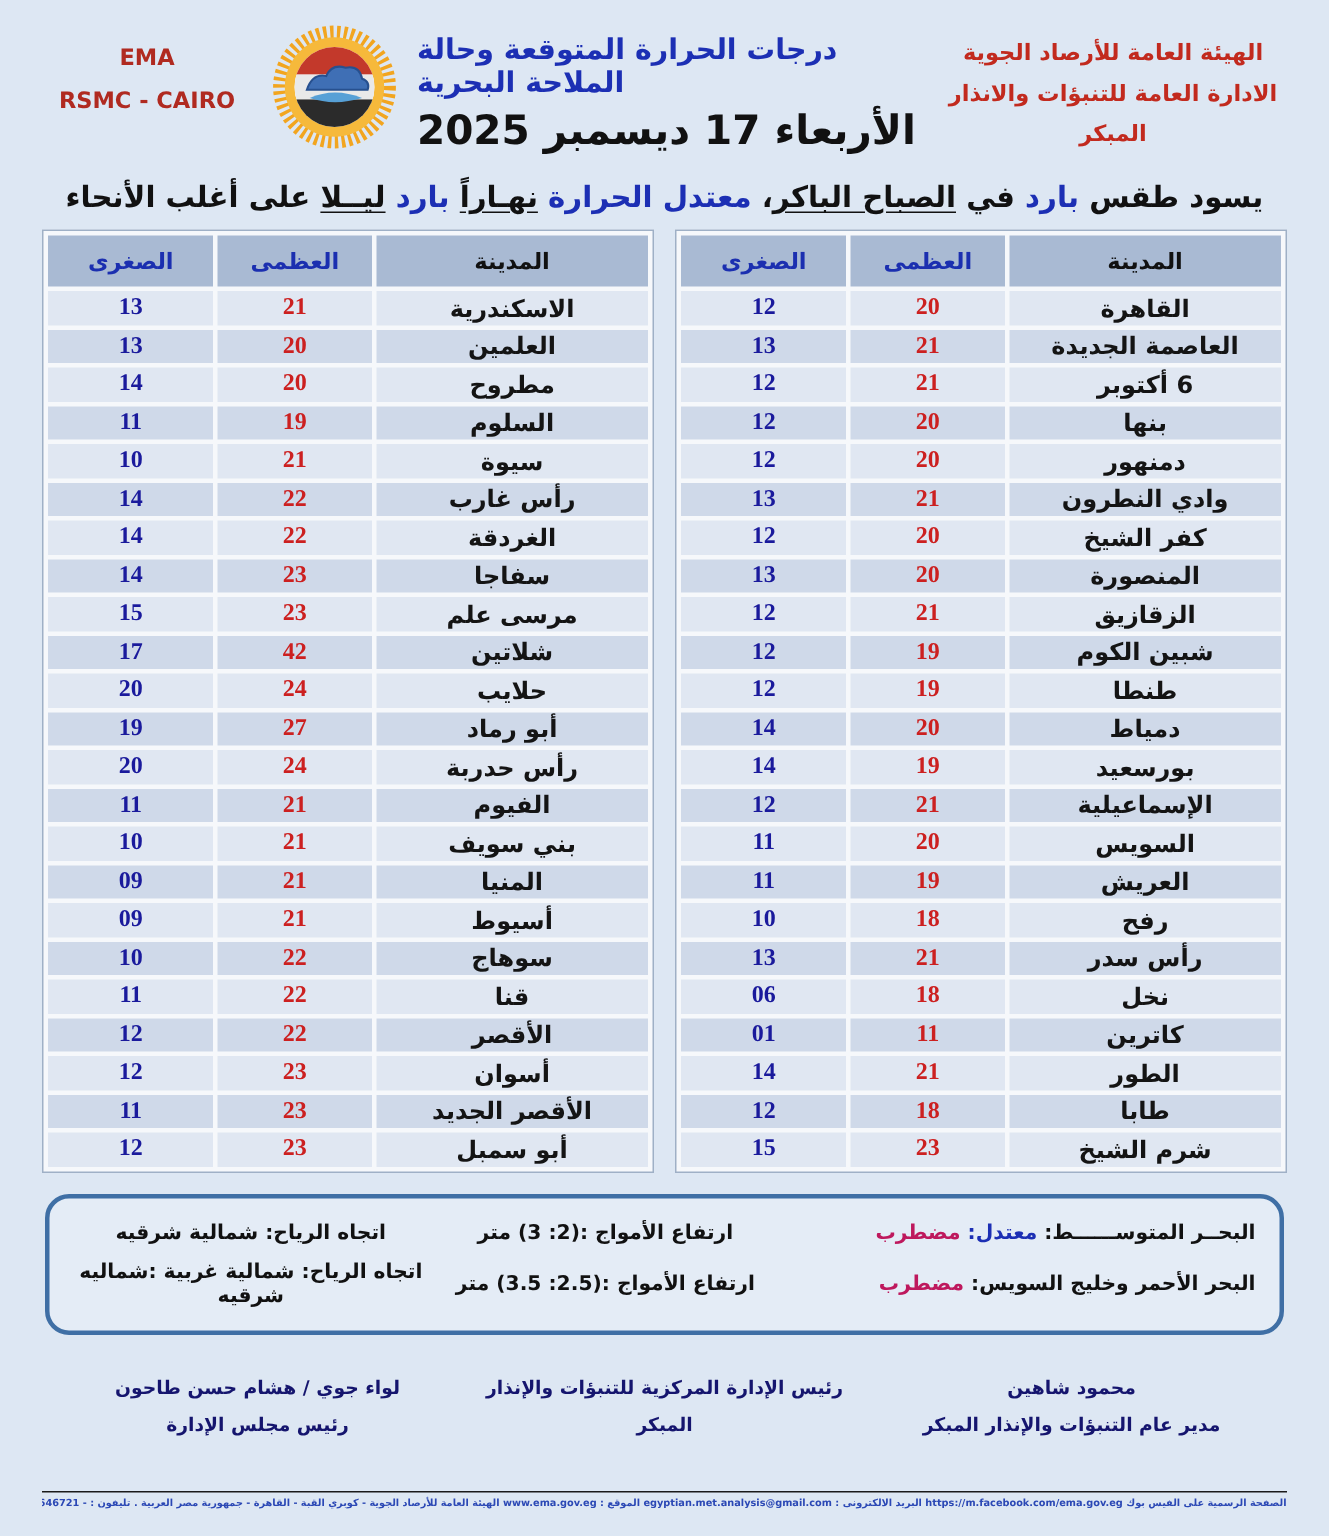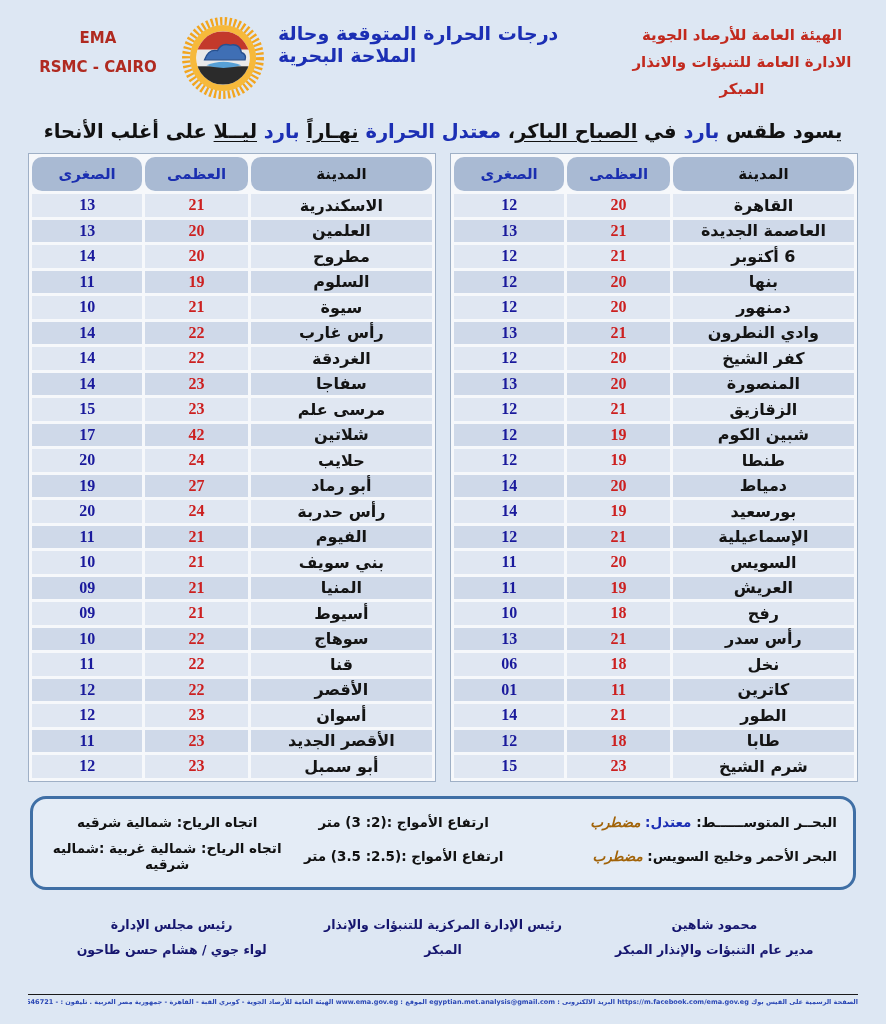--- a/index.html
+++ b/index.html
@@ -24,41 +24,41 @@
 
   
   .subtitle { text-align:center; font-size:19.5px; font-weight:700; color:#111; margin:14px 0 10px 0; }
   .seg-accent { color:#1c2fb4; }
   .seg-underline { text-decoration:underline; text-underline-offset:3px; }
 
   
   .tables-row { display:flex; justify-content:space-between; gap:14px; margin-top:6px; }
   table.temps { border-collapse:separate; border-spacing:3px; background:#f6f8fb; width:49.2%; border:1px solid #9fb0c6; }
   table.temps th {
-    background:#a9bad3; font-size:15px; font-weight:700; padding:8px 4px; color:#111;border-radius:10px;
+    background:#a9bad3; font-size:15px; font-weight:700; padding:8px 4px; color:#111;
   }
   table.temps th.num-head { color:#1b2fb0; }
   table.temps td { text-align:center; font-weight:700; padding:1px 4px; height:22.5px; }
   table.temps tr.r-odd td { background:#e0e7f2; }
   table.temps tr.r-even td { background:#cfd9e9; }
   td.city-cell { font-size:16px; color:#141414; width:46%;margin-top:37px; }
   td.max-cell { font-size:16px; color:#cc2020; width:26%; font-family:"Liberation Serif", serif; }
   td.min-cell { font-size:16px; color:#1a1a9c; width:28%; font-family:"Liberation Serif", serif; }
 
   
   .marine-box {
     margin:14px 2px 0 2px; border:3px solid #3f6fa5; border-radius:16px;
     padding:10px 16px; background:#e4ecf6;
   }
   .marine-row { display:flex; align-items:center; justify-content:space-between; font-weight:700; font-size:13.5px; color:#111; padding:5px 0; }
   .marine-sea { width:40%; }
   .marine-waves { width:30%; text-align:center; }
   .marine-wind { width:30%; text-align:center; }
   .state-label { color:#1c2fb4;margin-top:43px; }
-  .state-bad { color:#a16207;font-style:italic; }
+  .state-bad { color:#be185d; }
 
   
   .signatures { display:flex; justify-content:space-between; margin-top:22px; padding:0 10px; }
   .sig { text-align:center; color:#15156e; font-weight:700; font-size:12.5px; line-height:2; width:33%; }
 
   
   .fine-print {
     position:absolute; bottom:18px; right:28px; left:28px;
     border-top:1.5px solid #1a1a1a; padding-top:3px;
     font-size:6.5px; color:#2b48b5; text-align:center; font-weight:700;
@@ -71,20 +71,21 @@
 <div class="page">
 
   <div class="header">
     <div class="authority">
       <div>الهيئة العامة للأرصاد الجوية</div>
       <div>الادارة العامة للتنبؤات والانذار المبكر</div>
     </div>
 
     <div class="title-block">
       <div class="main-title">درجات الحرارة المتوقعة وحالة الملاحة البحرية</div>
+      <div class="date-line">الأربعاء 17 ديسمبر 2025</div>
     </div>
 
     <div class="logo-wrap">
       <svg width="92" height="92" viewBox="0 0 100 100" aria-hidden="true">
         <circle cx="50" cy="50" r="40" fill="none" stroke="#f2a51f" stroke-width="9" stroke-dasharray="2.5 2.5"></circle>
         <circle cx="50" cy="50" r="36" fill="#f6b93b"></circle>
         <circle cx="50" cy="50" r="29" fill="#fff"></circle>
         <clipPath id="flagClip">
             <circle cx="50" cy="50" r="29"></circle>
           </clipPath>
@@ -379,20 +380,20 @@
 
   <div class="signatures" id="signatures">
       <div class="sig">
         <div>محمود شاهين</div>
         <div>مدير عام التنبؤات والإنذار المبكر</div>
       </div>
       <div class="sig">
         <div>رئيس الإدارة المركزية للتنبؤات والإنذار المبكر</div>
       </div>
       <div class="sig">
+        <div>لواء جوي / هشام حسن طاحون</div>
         <div>رئيس مجلس الإدارة</div>
-        <div>لواء جوي / هشام حسن طاحون</div>
       </div>
     </div>
 
   <div class="fine-print">الصفحة الرسمية على الفيس بوك https://m.facebook.com/ema.gov.eg البريد الالكترونى : egyptian.met.analysis@gmail.com الموقع : www.ema.gov.eg الهيئة العامة للأرصاد الجوية - كوبري القبة - القاهرة - جمهورية مصر العربية . تليفون : - 24646721 ، 24646719 فاكس : 24646714 الموقع الرسمى</div>
 
 </div>
 
 </body></html>

